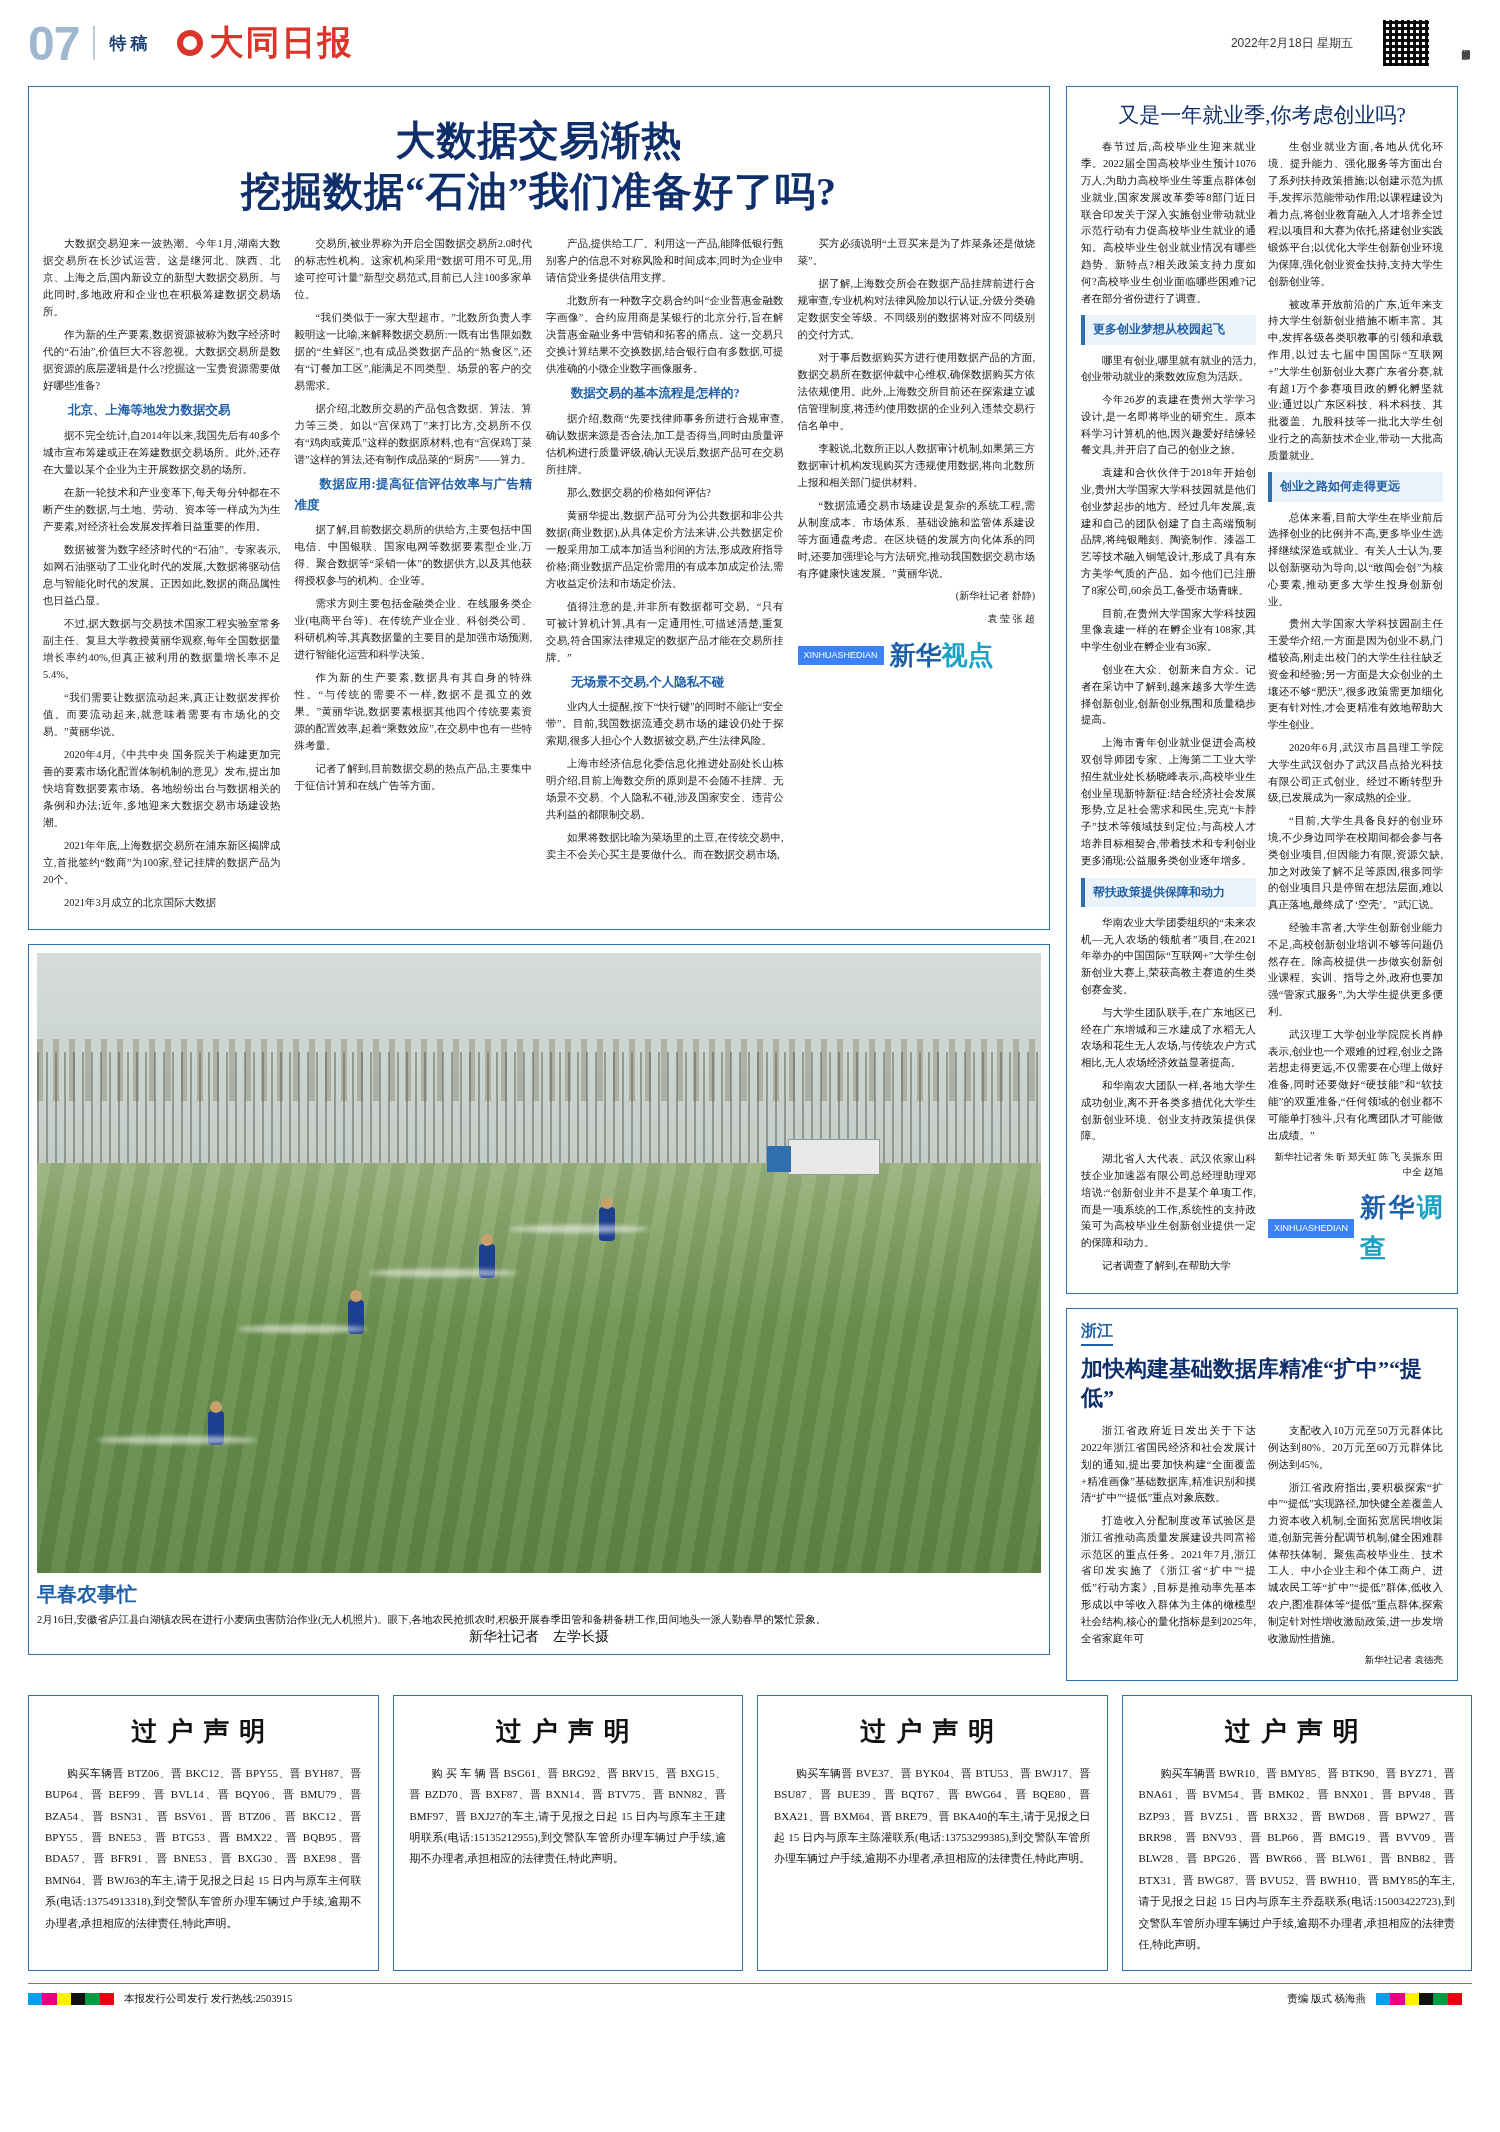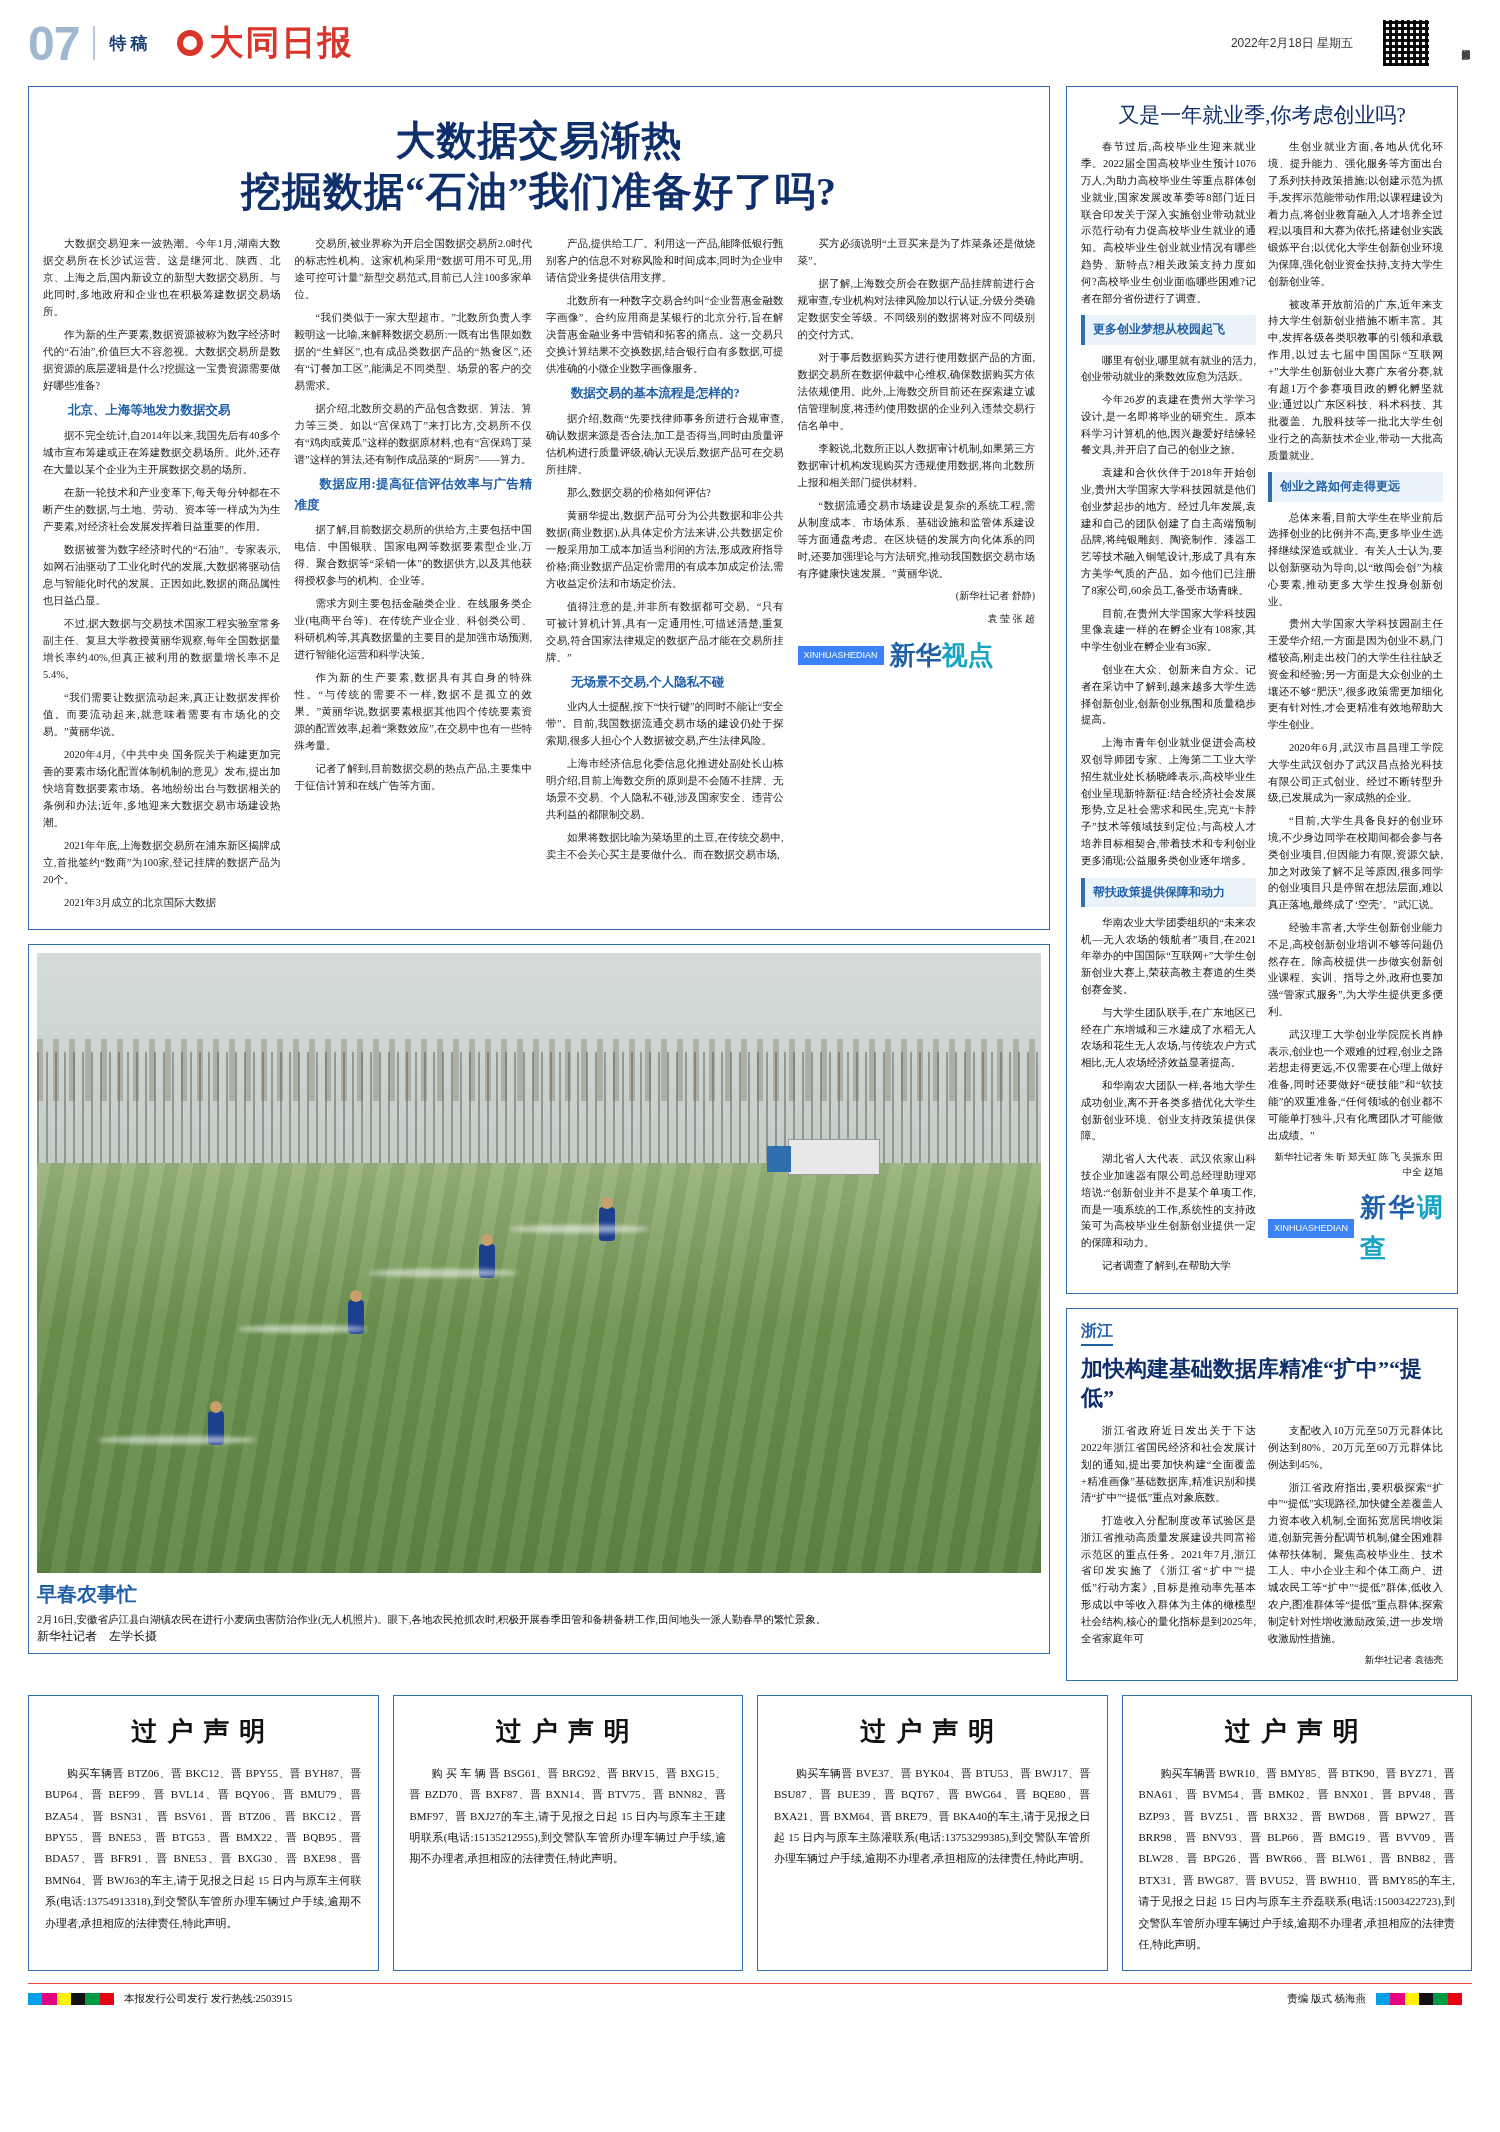--- a/index.html
+++ b/index.html
@@ -67,21 +67,21 @@
   .field{position:absolute;left:0;right:0;top:34%;bottom:0;
      background:repeating-linear-gradient(100deg,rgba(255,255,255,.06) 0 14px,rgba(0,0,0,.05) 14px 28px),
      linear-gradient(#9ab37d,#6d9350 40%,#5d8545);}
   .truck{position:absolute;right:16%;top:30%;width:90px;height:34px;background:#e8e8e8;border:1px solid #999;}
   .truck:after{content:"";position:absolute;left:-22px;top:6px;width:24px;height:26px;background:#2f6fae;}
   .worker{position:absolute;width:16px;height:34px;background:#1d3f8f;border-radius:4px;}
   .worker:after{content:"";position:absolute;left:2px;top:-10px;width:12px;height:12px;background:#c8a06a;border-radius:50%;}
   .spray{position:absolute;height:8px;background:rgba(255,255,255,.55);border-radius:50%;filter:blur(2px);}
   .cap-title{color:#1f5fa8;font-size:20px;font-weight:bold;margin:8px 0 4px;}
   .cap-text{font-size:10.5px;line-height:1.6;text-align:justify;}
-  .cap-credit{text-align:left;font-size:12px;}
+  .cap-credit{text-align:center;font-size:14px;}
 
   
   .rc-title{font-size:21px;font-weight:normal;color:#0f2f6b;text-align:center;line-height:1.35;margin:2px 0 10px;}
   .rc-cols{display:flex;gap:12px;font-size:10.5px;line-height:1.6;text-align:justify;}
   .rc-cols p{margin:0 0 6px;text-indent:2em;}
   .rc-sub{background:#eaf2fa;border-left:4px solid #2f6fae;color:#1f5fa8;font-weight:bold;font-size:12px;padding:5px 8px;margin:8px 0;text-indent:0;}
   .rc-sig{text-align:right;font-size:9.5px;line-height:1.5;margin-top:6px;}
 
   .zj-tag{display:inline-block;color:#1f5fa8;font-size:16px;font-weight:bold;border-bottom:2px solid #1f5fa8;padding-bottom:2px;}
   .zj-title{font-size:22px;font-weight:bold;color:#0f2f6b;margin:8px 0 10px;line-height:1.35;}

